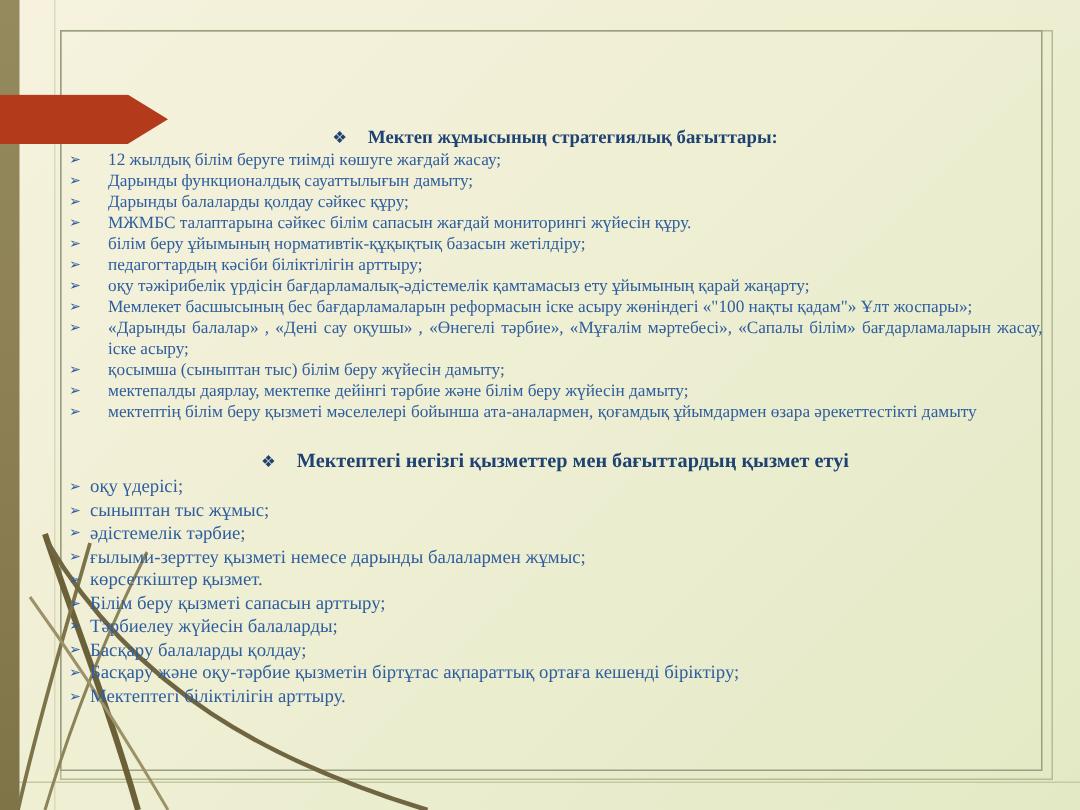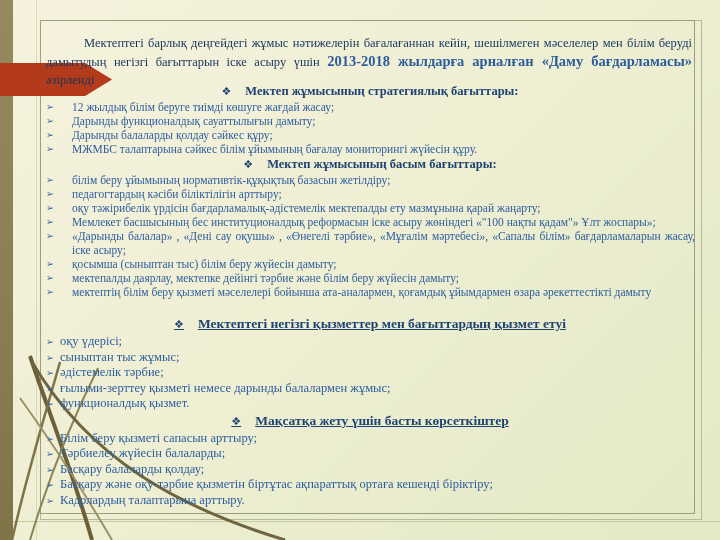--- a/index.html
+++ b/index.html
@@ -18,21 +18,21 @@
     border:1px solid #9aa07e;z-index:1;}
   .deco{position:absolute;left:0;top:0;width:720px;height:540px;z-index:2;pointer-events:none;}
   .red-arrow{position:absolute;left:0;top:63px;width:112px;height:33px;
     background:#b33a1b;z-index:3;
     clip-path:polygon(0 0,76% 0,100% 50%,76% 100%,0 100%);}
   .title{position:absolute;left:46px;top:21px;width:646px;z-index:4;
     font-size:12.5px;line-height:18px;color:#16365c;text-align:justify;text-indent:38px;}
   .title .hl{font-weight:bold;font-size:14.5px;color:#2c5c9c;}
   .content{position:absolute;left:44px;top:83px;width:652px;z-index:4;}
   .hdr{text-align:center;font-weight:bold;color:#1e4272;font-size:12.5px;line-height:15px;margin:1px 0;}
-  .hdr.lg{font-size:13.5px;line-height:16px;text-decoration:underline;}
+  .hdr.lg{font-size:13.5px;line-height:16px;}
   .hdr .d{font-family:"DejaVu Sans",sans-serif;font-size:11px;margin-right:14px;}
   .row{display:flex;align-items:flex-start;font-size:11.5px;line-height:14px;color:#2e5e9e;}
   .row .b{flex:none;width:26px;padding-left:2px;font-family:"DejaVu Sans",sans-serif;
     font-size:9.5px;line-height:14px;color:#2e5e9e;}
   .row .t{flex:1;text-align:justify;padding-right:1px;}
   .sec.tight .row{font-size:12.5px;line-height:15.5px;}
   .sec.tight .row .b{width:14px;line-height:15.5px;}
   .sec-functions .row:first-child .t{text-indent:16px;}
   .gap{height:16px;}
 </style>
@@ -51,61 +51,59 @@
     <path d="M 92,540 C 72,470 48,410 30,356" stroke="#6b6038" stroke-width="4" fill="none"></path>
     <path d="M 12,540 C 28,470 46,412 60,362" stroke="#7d7348" stroke-width="2.5" fill="none"></path>
     <path d="M 30,540 C 48,480 72,420 98,368" stroke="#8d8358" stroke-width="2" fill="none"></path>
     <path d="M 112,540 C 84,492 56,448 20,398" stroke="#9c9268" stroke-width="2" fill="none"></path>
     <path d="M 32,362 C 90,460 180,508 285,540" stroke="#6f6540" stroke-width="3" fill="none"></path>
   </svg>
 
   <div class="left-stripe"></div>
   <div class="red-arrow"></div>
 
-  <p class="title"><span>Мектептегі барлық деңгейдегі жұмыс нәтижелерін бағалағаннан кейін, шешілмеген мәселелер мен білім беруді дамытудың негізгі бағыттарын іске асыру үшін </span><span class="hl">2013-2018 жылдарға арналған «Даму бағдарламасы»</span><span> әзірленді</span></p>
 
   <div class="content">
 
     <div class="sec sec-strategic">
       <div class="hdr"><span class="d">❖</span><span>Мектеп жұмысының стратегиялық бағыттары:</span></div>
       <div class="row">
           <span class="b">➢</span>
           <span class="t">12 жылдық білім беруге тиімді көшуге жағдай жасау;</span>
         </div>
       <div class="row">
           <span class="b">➢</span>
           <span class="t">Дарынды функционалдық сауаттылығын дамыту;</span>
         </div>
       <div class="row">
           <span class="b">➢</span>
           <span class="t">Дарынды балаларды қолдау сәйкес құру;</span>
         </div>
       <div class="row">
           <span class="b">➢</span>
-          <span class="t">МЖМБС талаптарына сәйкес білім ұйымының бағалау мониторингі жүйесін құру.</span>
+          <span class="t">МЖМБС талаптарына сәйкес білім сапасын жағдай мониторингі жүйесін құру.</span>
         </div>
     </div>
 
     <div class="sec sec-priority">
-      <div class="hdr"><span class="d">❖</span><span>Мектеп жұмысының басым бағыттары:</span></div>
       <div class="row">
           <span class="b">➢</span>
           <span class="t">білім беру ұйымының нормативтік-құқықтық базасын жетілдіру;</span>
         </div>
       <div class="row">
           <span class="b">➢</span>
           <span class="t">педагогтардың кәсіби біліктілігін арттыру;</span>
         </div>
       <div class="row">
           <span class="b">➢</span>
-          <span class="t">оқу тәжірибелік үрдісін бағдарламалық-әдістемелік мектепалды ету мазмұнына қарай жаңарту;</span>
+          <span class="t">оқу тәжірибелік үрдісін бағдарламалық-әдістемелік қамтамасыз ету ұйымының қарай жаңарту;</span>
         </div>
       <div class="row">
           <span class="b">➢</span>
-          <span class="t">Мемлекет басшысының бес институционалдық реформасын іске асыру жөніндегі «"100 нақты қадам"» Ұлт жоспары»;</span>
+          <span class="t">Мемлекет басшысының бес бағдарламаларын реформасын іске асыру жөніндегі «"100 нақты қадам"» Ұлт жоспары»;</span>
         </div>
       <div class="row">
           <span class="b">➢</span>
           <span class="t">«Дарынды балалар» , «Дені сау оқушы» , «Өнегелі тәрбие», «Мұғалім мәртебесі», «Сапалы білім» бағдарламаларын жасау, іске асыру;</span>
         </div>
       <div class="row">
           <span class="b">➢</span>
           <span class="t">қосымша (сыныптан тыс) білім беру жүйесін дамыту;</span>
         </div>
       <div class="row">
@@ -133,42 +131,41 @@
       <div class="row">
           <span class="b">➢</span>
           <span class="t">әдістемелік тәрбие;</span>
         </div>
       <div class="row">
           <span class="b">➢</span>
           <span class="t">ғылыми-зерттеу қызметі немесе дарынды балалармен жұмыс;</span>
         </div>
       <div class="row">
           <span class="b">➢</span>
-          <span class="t">функционалдық қызмет.</span>
+          <span class="t">көрсеткіштер қызмет.</span>
         </div>
     </div>
 
     <div class="sec tight sec-indicators">
-      <div class="hdr lg"><span class="d">❖</span><span>Мақсатқа жету үшін басты көрсеткіштер</span></div>
       <div class="row">
           <span class="b">➢</span>
           <span class="t">Білім беру қызметі сапасын арттыру;</span>
         </div>
       <div class="row">
           <span class="b">➢</span>
           <span class="t">Тәрбиелеу жүйесін балаларды;</span>
         </div>
       <div class="row">
           <span class="b">➢</span>
           <span class="t">Басқару балаларды қолдау;</span>
         </div>
       <div class="row">
           <span class="b">➢</span>
           <span class="t">Басқару және оқу-тәрбие қызметін біртұтас ақпараттық ортаға кешенді біріктіру;</span>
         </div>
       <div class="row">
           <span class="b">➢</span>
-          <span class="t">Кадрлардың талаптарына арттыру.</span>
+          <span class="t">Мектептегі біліктілігін арттыру.</span>
         </div>
     </div>
 
   </div>
 </div>
 
 </body></html>

